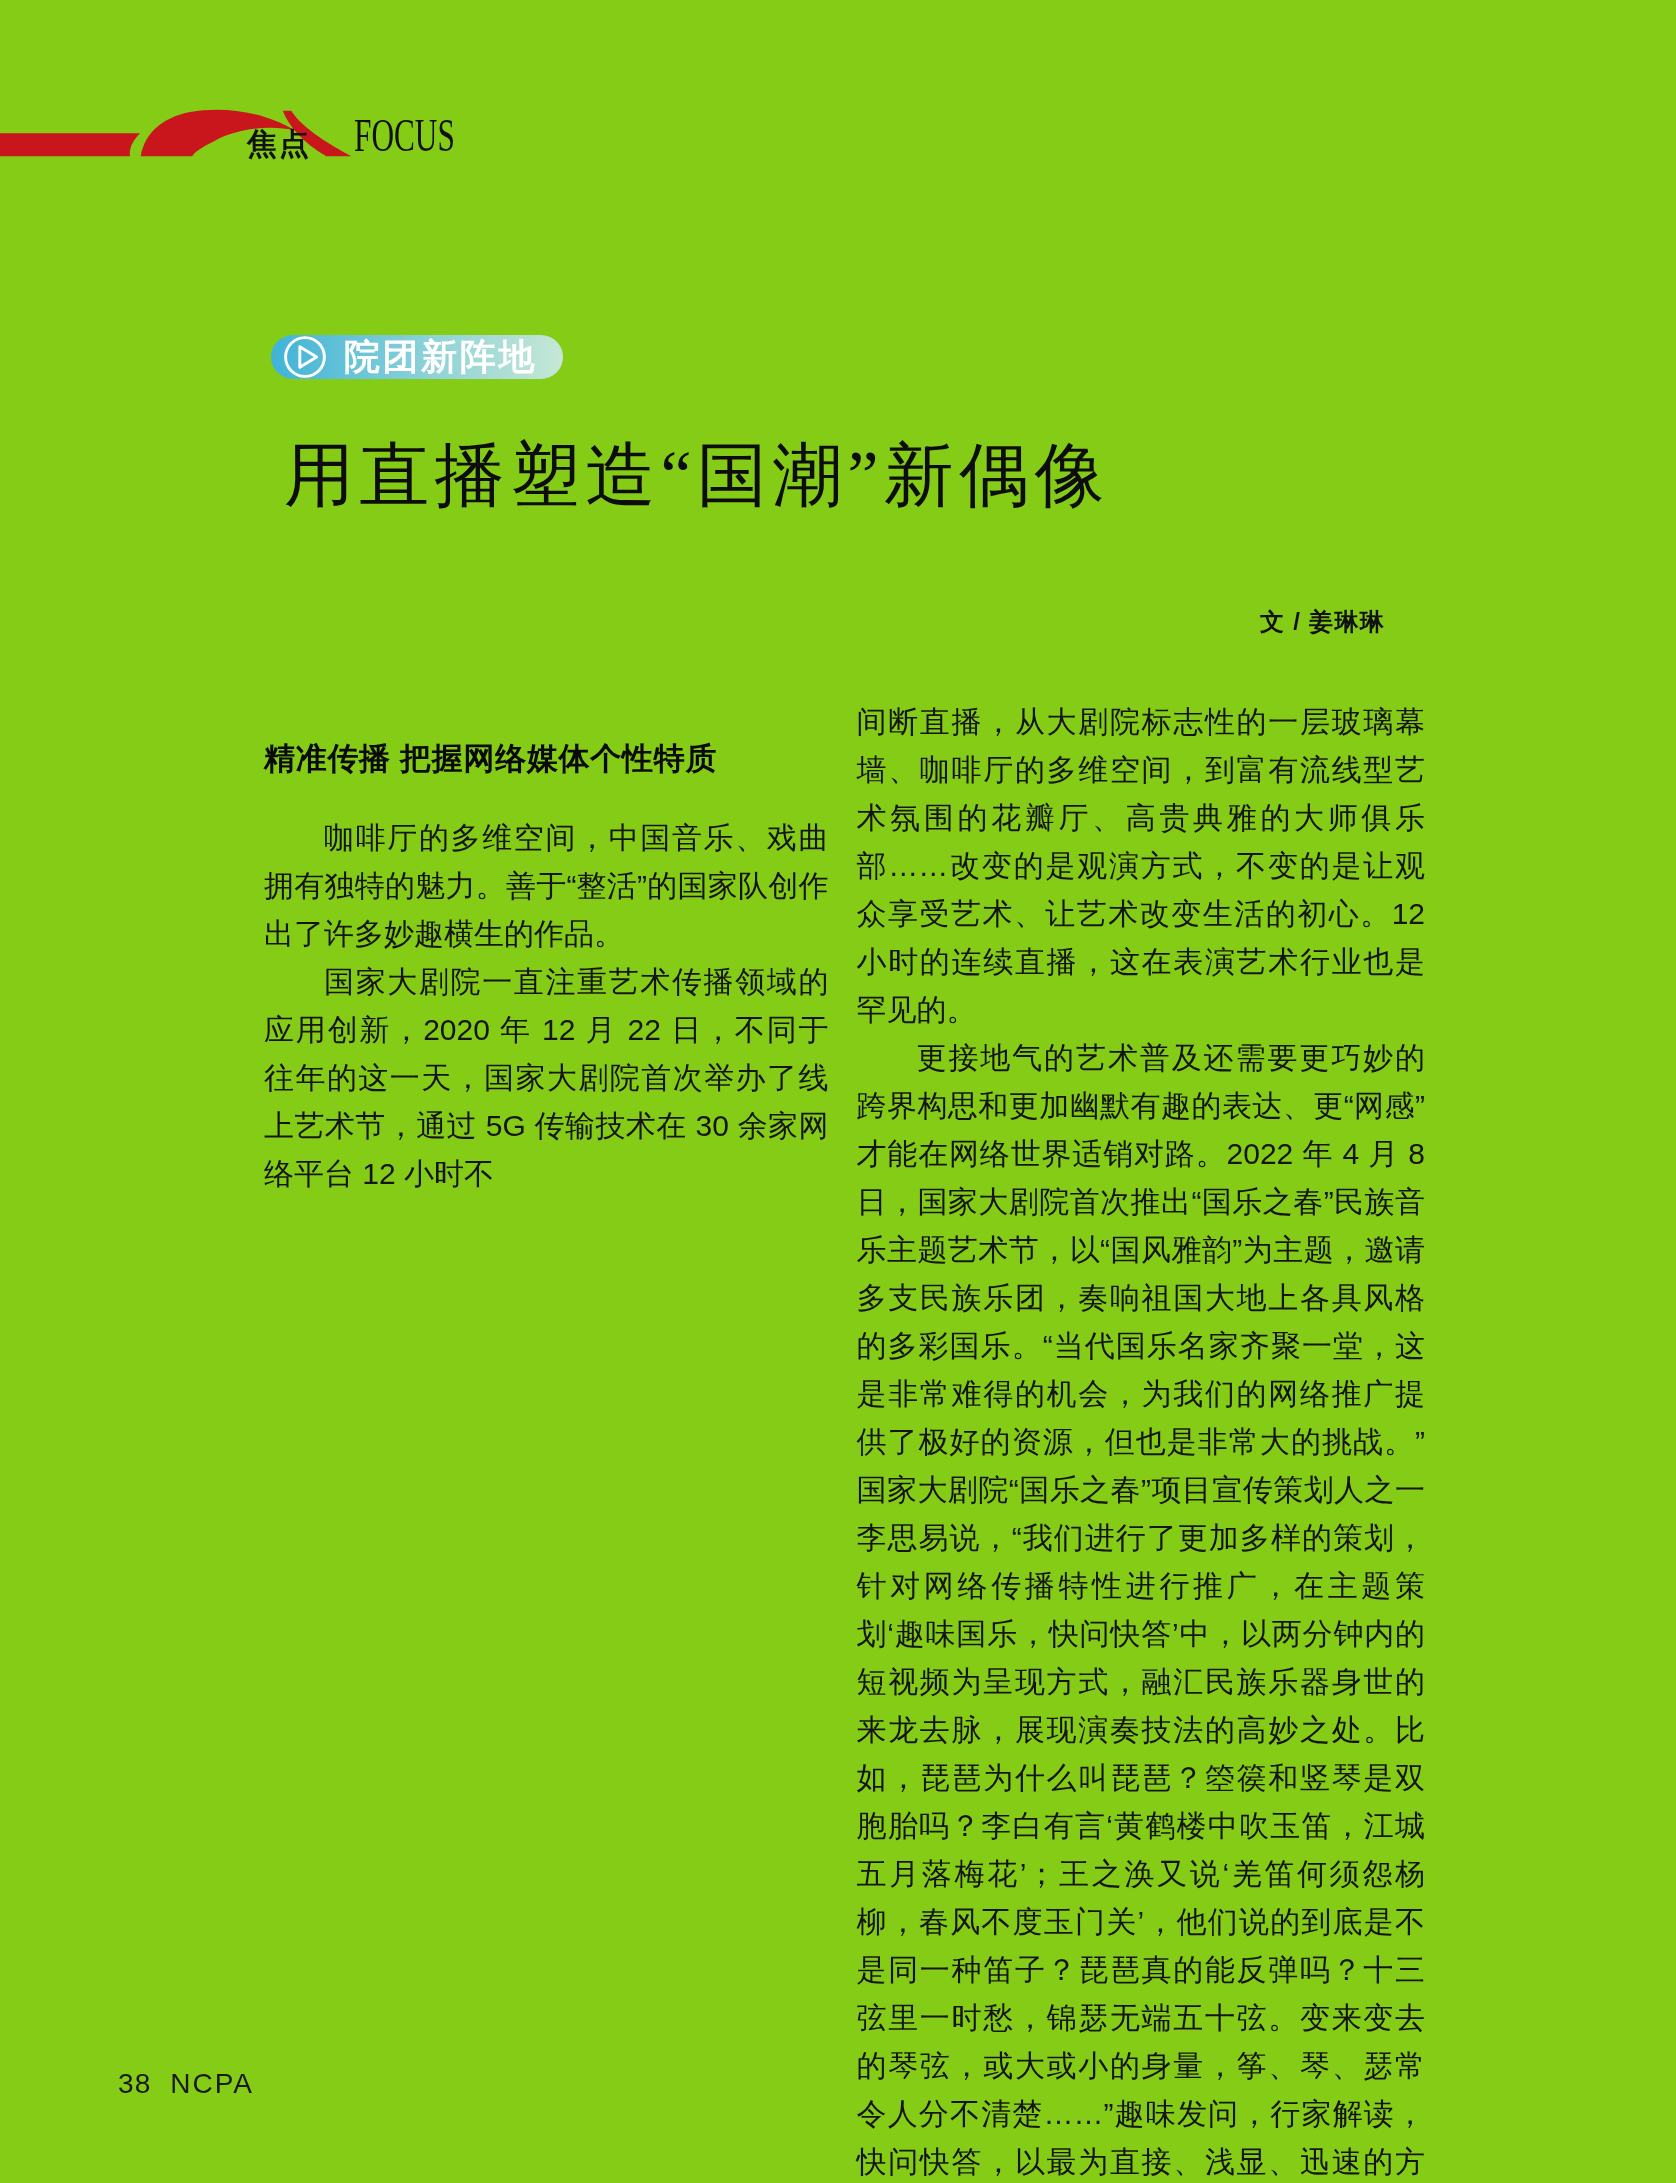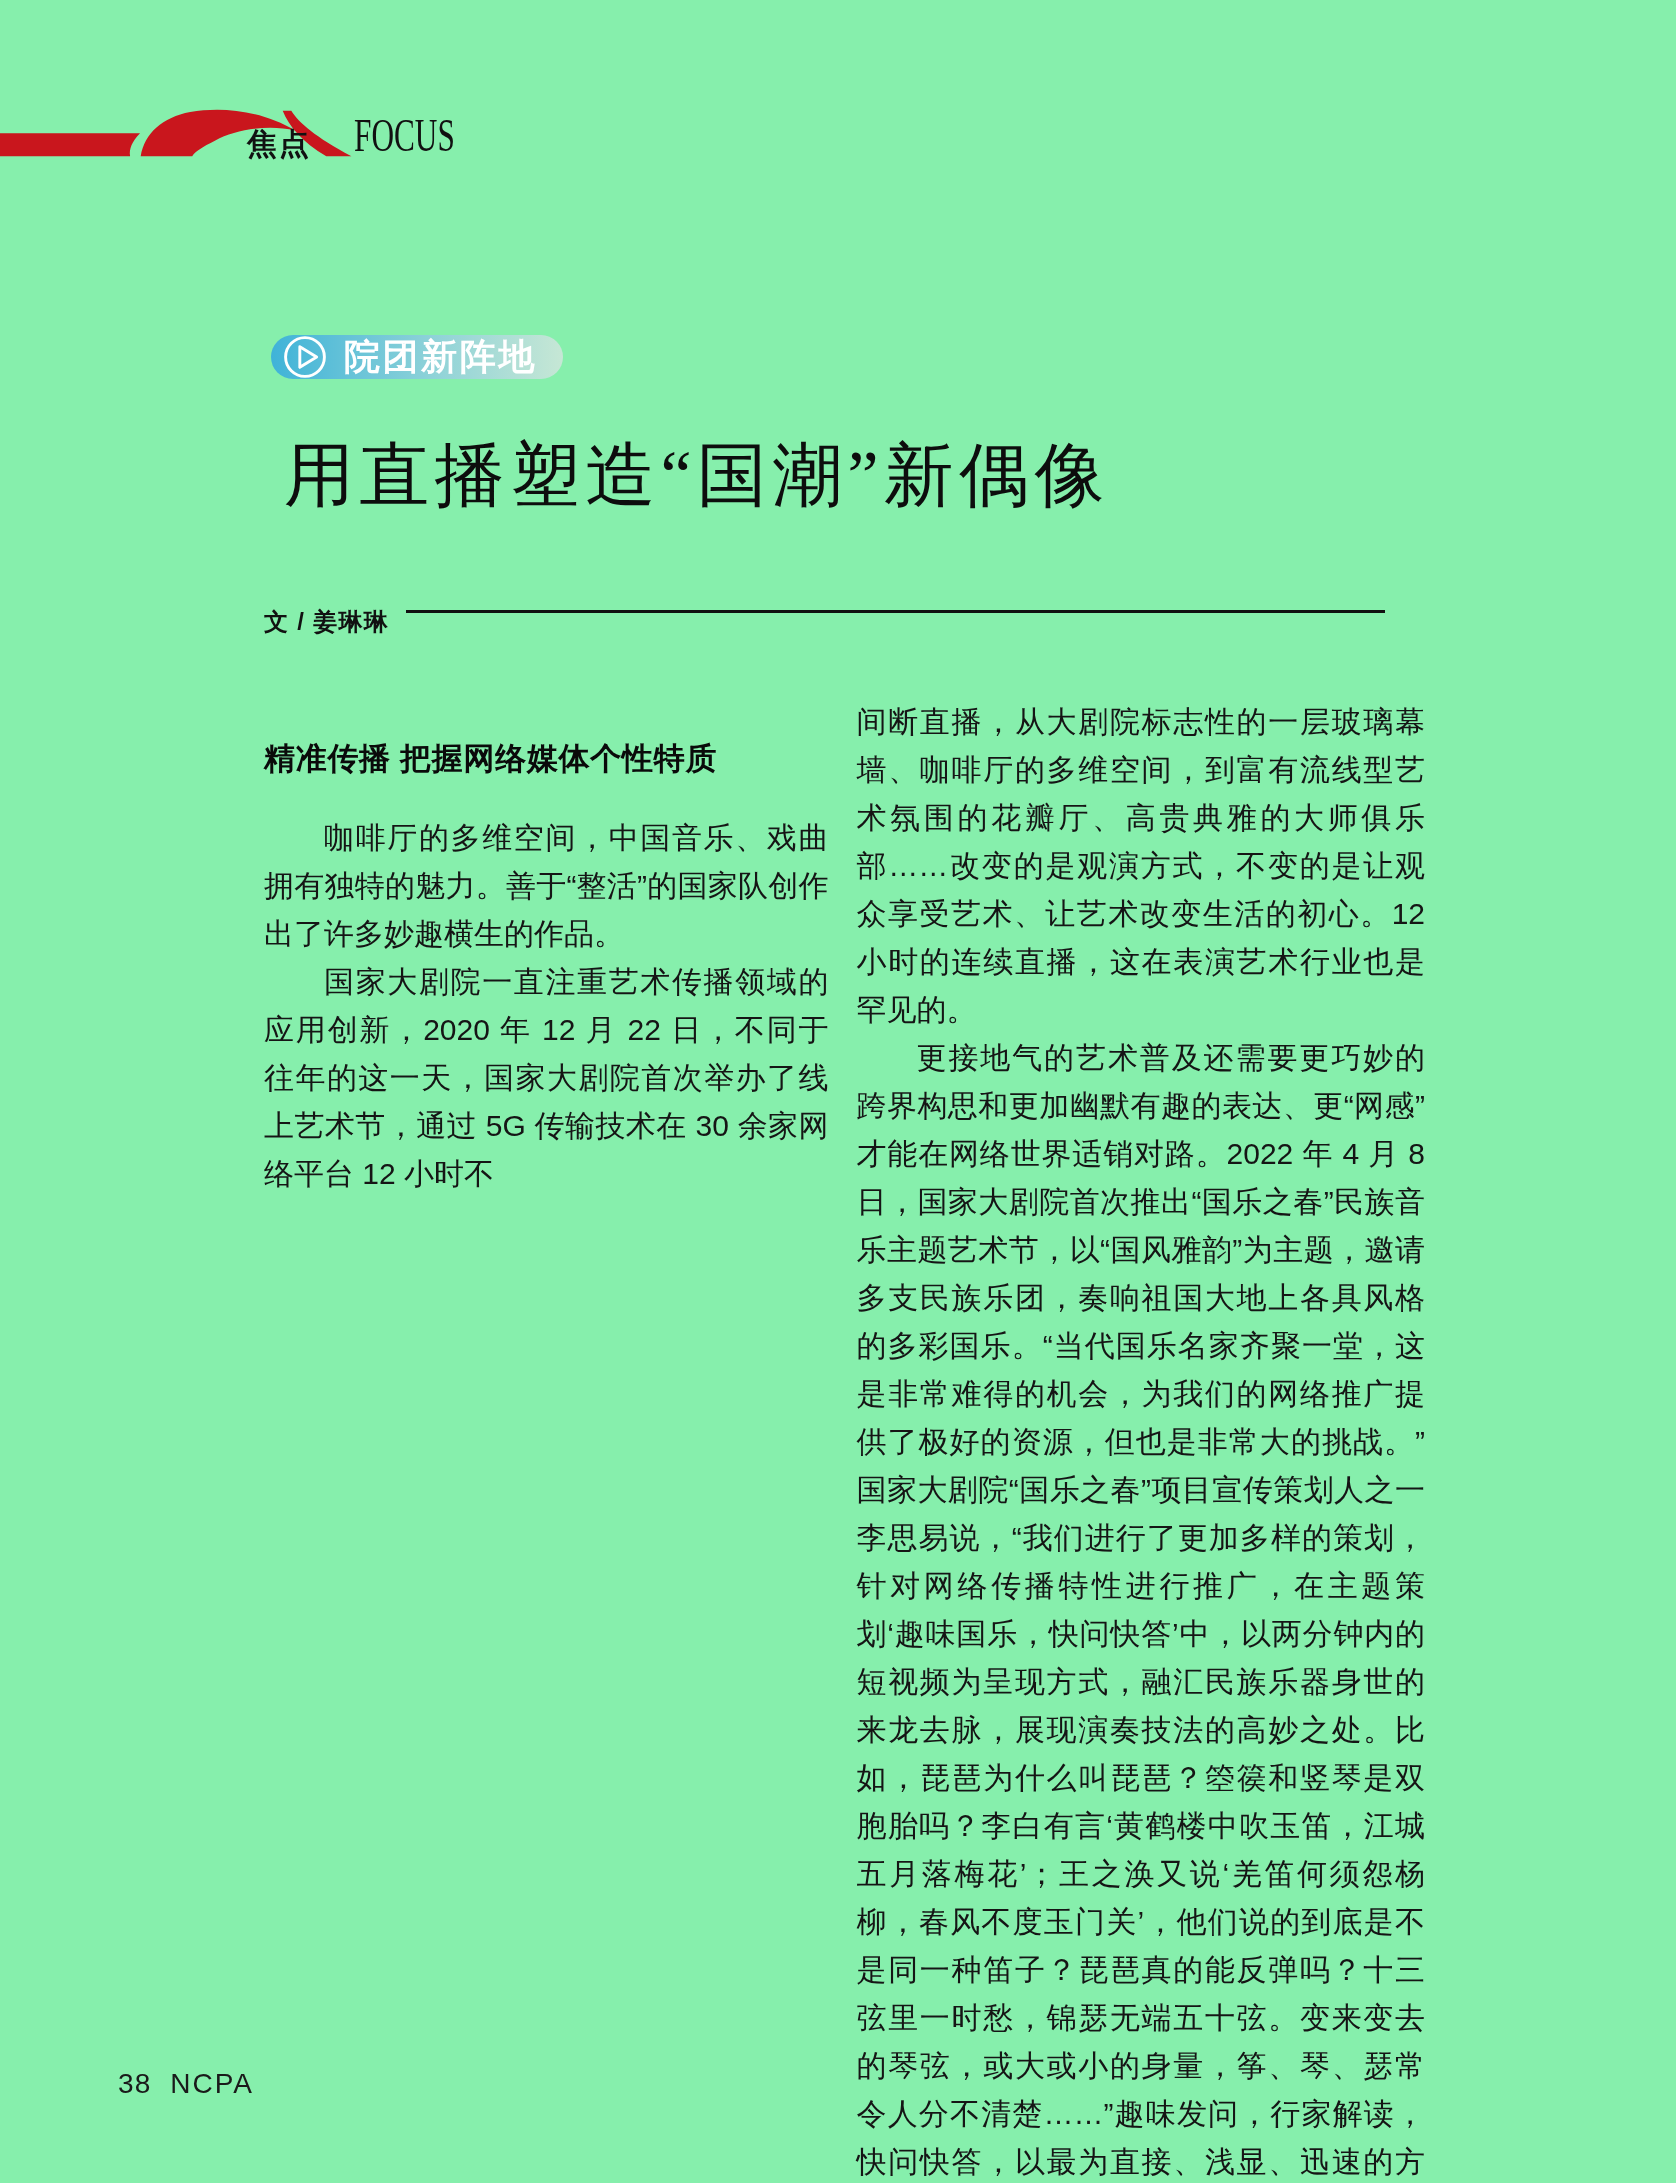--- a/index.html
+++ b/index.html
@@ -3,21 +3,21 @@
 <meta charset="utf-8">
 <style>
   :root{
     --brand-red:#c9161d;
     --badge-start:#3fb3d8;
     --badge-end:#c6e7d5;
     --ink:#151515;
   }
   html,body{margin:0;padding:0;background:#888;}
   .page{
-    position:relative;width:1676px;height:2183px;background:#86efac;
+    position:relative;width:1676px;height:2183px;background:#84cc16;
     font-family:"Liberation Sans","DejaVu Sans",sans-serif;color:var(--ink);
     overflow:hidden;
   }
   
   .masthead{position:absolute;left:0;top:104px;width:515px;height:63px;}
   .masthead-art{position:absolute;left:0;top:0;width:502px;height:63px;}
   .masthead-cn{
     position:absolute;left:247px;bottom:8px;
     font-size:30px;font-weight:bold;letter-spacing:2px;color:#111;line-height:1;
   }
@@ -40,21 +40,21 @@
     white-space:nowrap;
   }
   
   .title{
     position:absolute;left:267px;top:415px;margin:17px;width:1254px;
     font-family:"Liberation Serif","DejaVu Serif",serif;font-weight:400;
     font-size:70px;line-height:1.25;letter-spacing:5.3px;color:#0d0d0d;white-space:nowrap;
   }
   .byline-row{
     position:absolute;left:264px;top:606px;width:1121px;
-    display:flex;align-items:flex-start;
+    display:flex;align-items:flex-end;flex-direction:column;
   }
   .byline{font-size:24px;font-weight:bold;color:#111;white-space:nowrap;letter-spacing:1.3px;}
   .byline-rule{flex:1;height:2.6px;background:#111;margin-left:17px;margin-top:4px;}
   
   .columns{
     position:absolute;left:264px;top:698px;width:1161px;
     display:flex;
   }
   .col{width:566px;}
   .col + .col{margin-left:28px;width:570px;}

